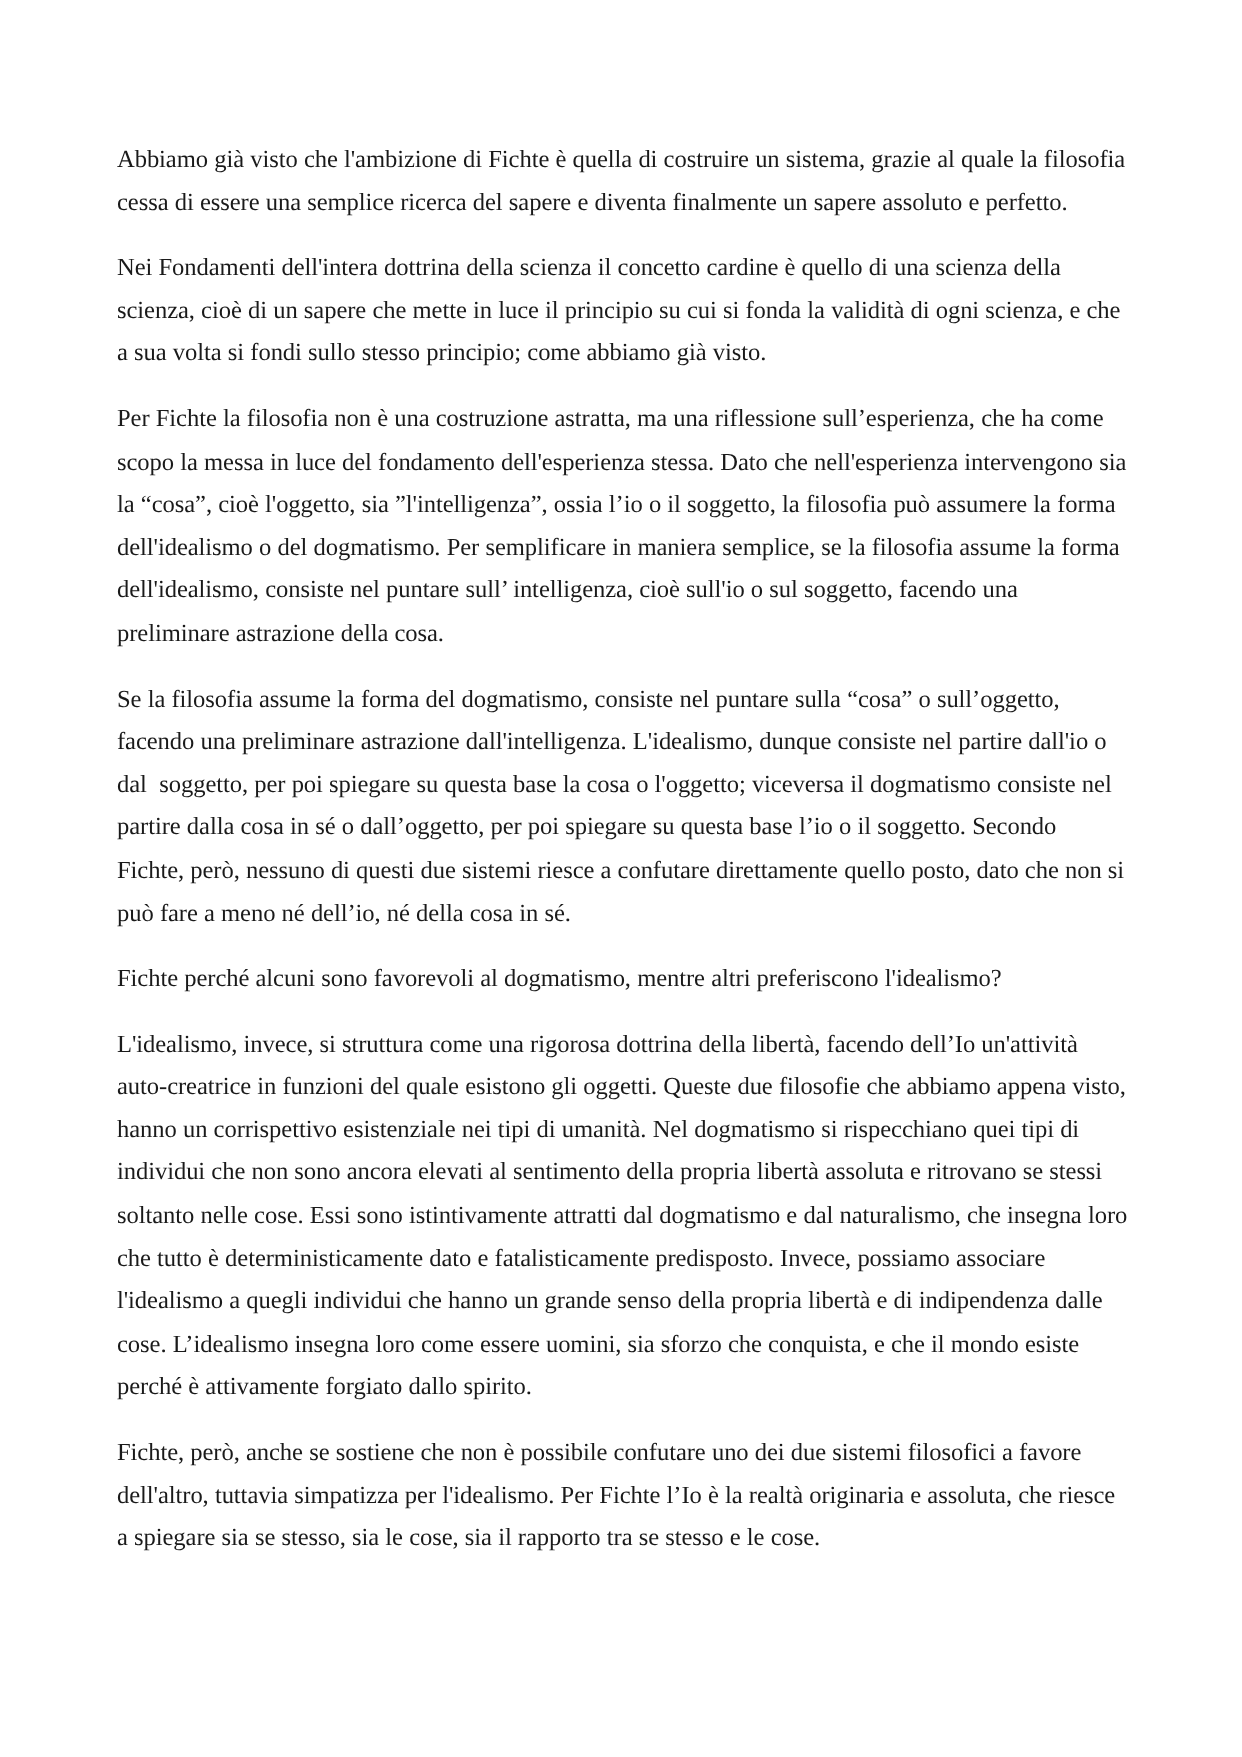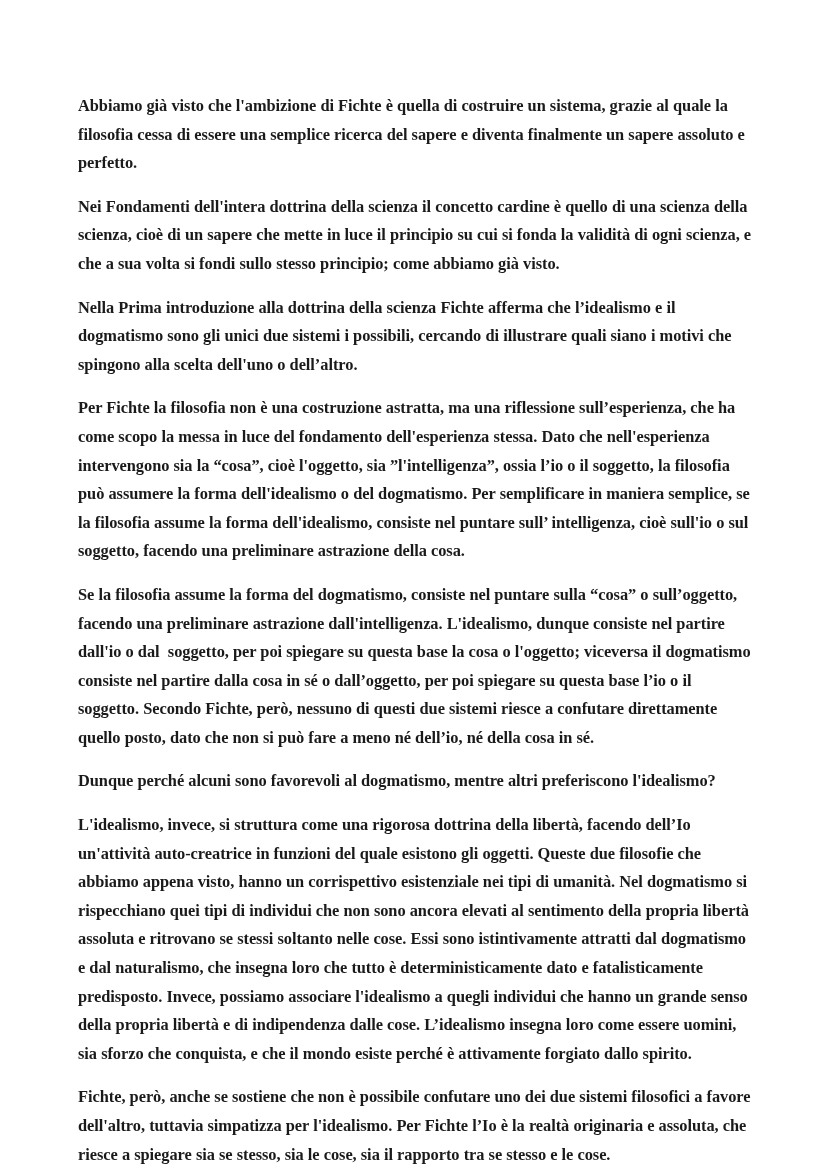--- a/index.html
+++ b/index.html
@@ -32,37 +32,36 @@
     top: 92px;
     width: 674px;
   }
 
   .para {
     margin: 0 0 15px 0;
     font-size: 16.4px;
     line-height: 28.6px;
     color: #1a1a1a;
     text-align: left;
-    font-weight: 700;
+    font-weight: 400;
     letter-spacing: -0.05px;
     word-spacing: 0.1px;
     white-space: pre-wrap;
   }
 
   .para:last-child {
     margin-bottom: 0;
   }
 </style>
 </head>
 <body>
 
 <div class="page">
   <div class="text-column">
     <p class="para">Abbiamo già visto che l'ambizione di Fichte è quella di costruire un sistema, grazie al quale la filosofia cessa di essere una semplice ricerca del sapere e diventa finalmente un sapere assoluto e perfetto.</p>
     <p class="para">Nei Fondamenti dell'intera dottrina della scienza il concetto cardine è quello di una scienza della scienza, cioè di un sapere che mette in luce il principio su cui si fonda la validità di ogni scienza, e che a sua volta si fondi sullo stesso principio; come abbiamo già visto.</p>
-    <p class="para">Nella Prima introduzione alla dottrina della scienza Fichte afferma che l’idealismo e il dogmatismo sono gli unici due sistemi i possibili, cercando di illustrare quali siano i motivi che spingono alla scelta dell'uno o dell’altro.</p>
     <p class="para">Per Fichte la filosofia non è una costruzione astratta, ma una riflessione sull’esperienza, che ha come scopo la messa in luce del fondamento dell'esperienza stessa. Dato che nell'esperienza intervengono sia la “cosa”, cioè l'oggetto, sia ”l'intelligenza”, ossia l’io o il soggetto, la filosofia può assumere la forma dell'idealismo o del dogmatismo. Per semplificare in maniera semplice, se la filosofia assume la forma dell'idealismo, consiste nel puntare sull’ intelligenza, cioè sull'io o sul soggetto, facendo una preliminare astrazione della cosa.</p>
     <p class="para">Se la filosofia assume la forma del dogmatismo, consiste nel puntare sulla “cosa” o sull’oggetto, facendo una preliminare astrazione dall'intelligenza. L'idealismo, dunque consiste nel partire dall'io o dal  soggetto, per poi spiegare su questa base la cosa o l'oggetto; viceversa il dogmatismo consiste nel partire dalla cosa in sé o dall’oggetto, per poi spiegare su questa base l’io o il soggetto. Secondo Fichte, però, nessuno di questi due sistemi riesce a confutare direttamente quello posto, dato che non si può fare a meno né dell’io, né della cosa in sé.</p>
-    <p class="para">Dunque perché alcuni sono favorevoli al dogmatismo, mentre altri preferiscono l'idealismo?</p>
+    <p class="para">Fichte perché alcuni sono favorevoli al dogmatismo, mentre altri preferiscono l'idealismo?</p>
     <p class="para">L'idealismo, invece, si struttura come una rigorosa dottrina della libertà, facendo dell’Io un'attività auto-creatrice in funzioni del quale esistono gli oggetti. Queste due filosofie che abbiamo appena visto, hanno un corrispettivo esistenziale nei tipi di umanità. Nel dogmatismo si rispecchiano quei tipi di individui che non sono ancora elevati al sentimento della propria libertà assoluta e ritrovano se stessi soltanto nelle cose. Essi sono istintivamente attratti dal dogmatismo e dal naturalismo, che insegna loro che tutto è deterministicamente dato e fatalisticamente predisposto. Invece, possiamo associare l'idealismo a quegli individui che hanno un grande senso della propria libertà e di indipendenza dalle cose. L’idealismo insegna loro come essere uomini, sia sforzo che conquista, e che il mondo esiste perché è attivamente forgiato dallo spirito.</p>
     <p class="para">Fichte, però, anche se sostiene che non è possibile confutare uno dei due sistemi filosofici a favore dell'altro, tuttavia simpatizza per l'idealismo. Per Fichte l’Io è la realtà originaria e assoluta, che riesce a spiegare sia se stesso, sia le cose, sia il rapporto tra se stesso e le cose.</p>
   </div>
 </div>
 
 </body></html>

